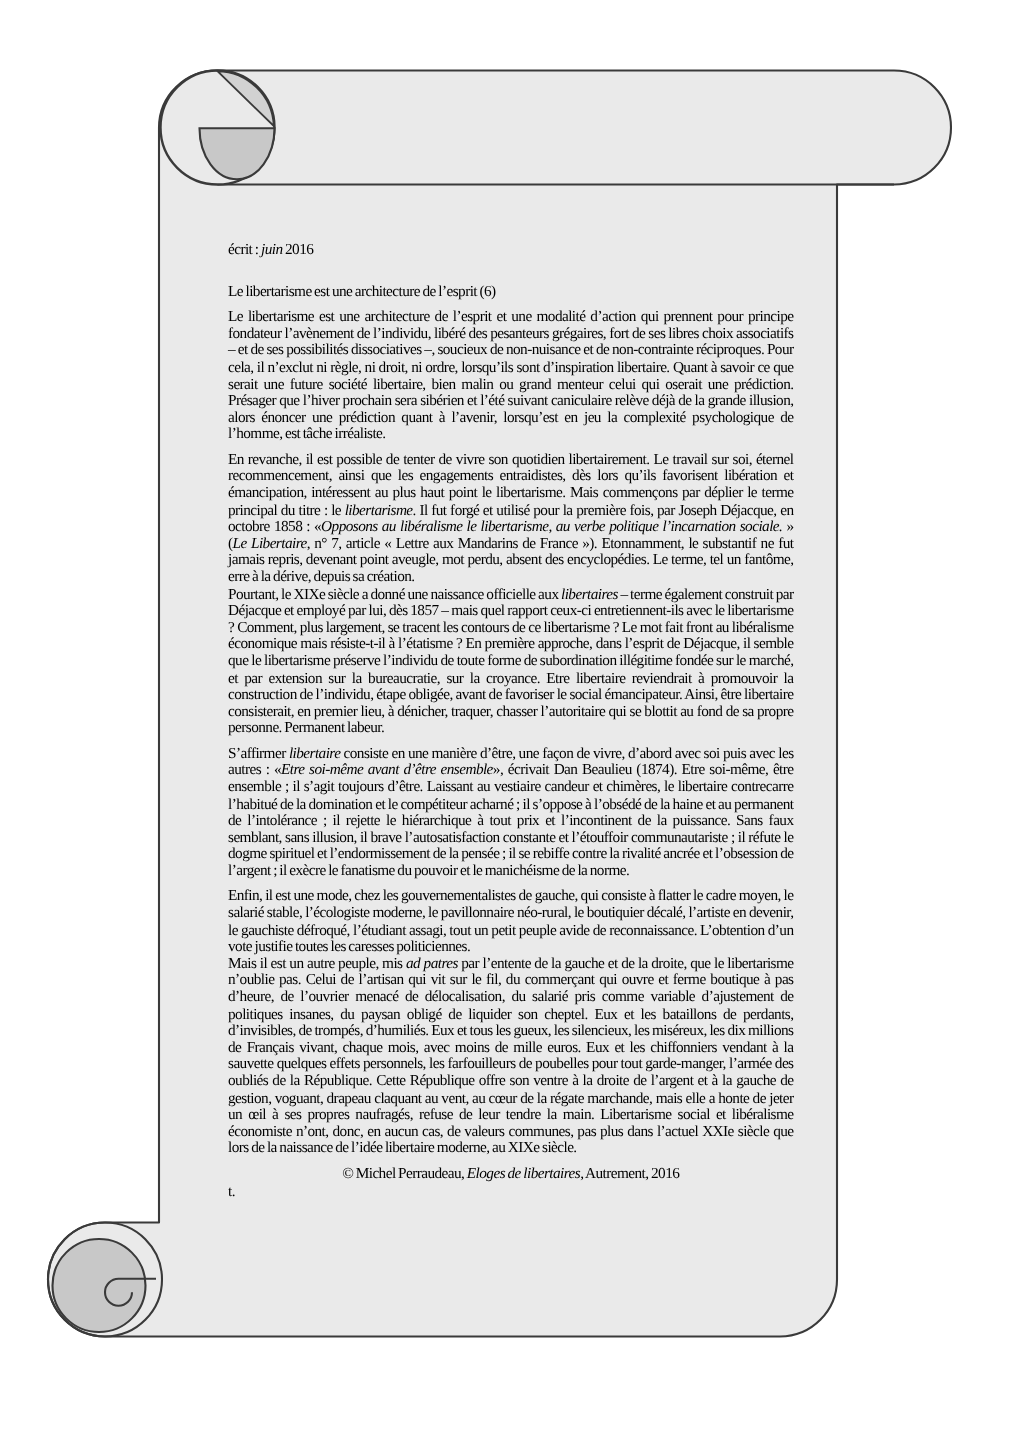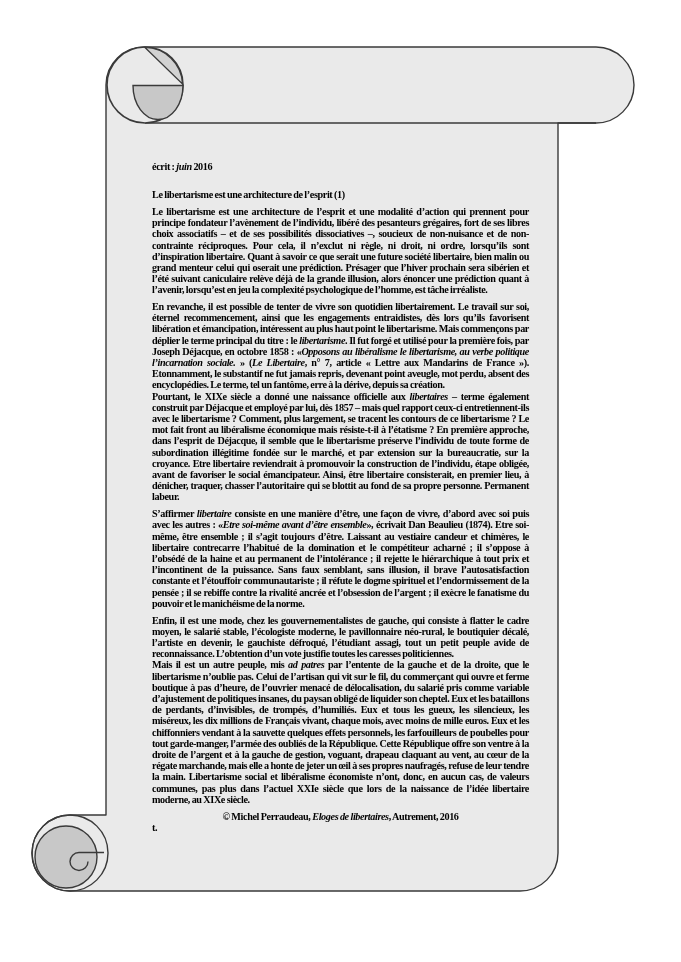--- a/index.html
+++ b/index.html
@@ -45,21 +45,21 @@
     fill: none;
     stroke: var(--scroll-stroke, #3a3a3a);
     stroke-width: 1.4;
   }
   .text-layer {
     position: absolute;
     left: 152px;
     top: 161px;
     width: 377px;
     color: var(--text-color, #000000);
-    font-weight: bold;
+    font-weight: normal;
     font-size: 10.2px;
     line-height: 11.2px;
     letter-spacing: -0.38px;
     word-spacing: -0.5px;
     text-align: justify;
   }
   .text-layer p { margin: 0; }
   p.gap { margin-top: 5.5px; }
   p.meta { margin-bottom: 17px; text-align: left; }
   p.heading { margin-bottom: 5px; text-align: left; }
@@ -90,21 +90,21 @@
     <path class="wedge" d="M 145,47.5 A 38,38 0 0 1 182.5,84 L 145,47.5 Z"></path>
     <path class="shade" d="M 133,85.5 A 25,34 0 0 0 183,85.5 Z"></path>
 
     <circle class="ln" cx="70" cy="853" r="38"></circle>
     <circle class="shade" cx="66" cy="857" r="31"></circle>
     <path class="ln" d="M 104,852.5 L 79,852.5 A 9,9 0 1 0 88,861.5"></path>
   </svg>
 
   <div class="text-layer">
     <p class="meta"><span>écrit : </span><span class="it">juin</span><span> 2016</span></p>
-    <p class="heading"><span>Le libertarisme est une architecture de l’esprit (1)</span></p>
+    <p class="heading"><span>Le libertarisme est une architecture de l’esprit (6)</span></p>
     <p class="para gap"><span>Le libertarisme est une architecture de l’esprit et une modalité d’action qui prennent pour principe fondateur l’avènement de l’individu, libéré des pesanteurs grégaires, fort de ses libres choix associatifs – et de ses possibilités dissociatives –, soucieux de non-nuisance et de non-contrainte réciproques. Pour cela, il n’exclut ni règle, ni droit, ni ordre, lorsqu’ils sont d’inspiration libertaire. Quant à savoir ce que serait une future société libertaire, bien malin ou grand menteur celui qui oserait une prédiction. Présager que l’hiver prochain sera sibérien et l’été suivant caniculaire relève déjà de la grande illusion, alors énoncer une prédiction quant à l’avenir, lorsqu’est en jeu la complexité psychologique de l’homme, est tâche irréaliste.</span></p>
     <p class="para gap"><span>En revanche, il est possible de tenter de vivre son quotidien libertairement. Le travail sur soi, éternel recommencement, ainsi que les engagements entraidistes, dès lors qu’ils favorisent libération et émancipation, intéressent au plus haut point le libertarisme. Mais commençons par déplier le terme principal du titre : le </span><span class="it">libertarisme</span><span>. Il fut forgé et utilisé pour la première fois, par Joseph Déjacque, en octobre 1858 : «</span><span class="it">Opposons au libéralisme le libertarisme, au verbe politique l’incarnation sociale.</span><span> » (</span><span class="it">Le Libertaire</span><span>, n° 7, article « Lettre aux Mandarins de France »). Etonnamment, le substantif ne fut jamais repris, devenant point aveugle, mot perdu, absent des encyclopédies. Le terme, tel un fantôme, erre à la dérive, depuis sa création.</span></p>
     <p class="para"><span>Pourtant, le XIXe siècle a donné une naissance officielle aux </span><span class="it">libertaires</span><span> – terme également construit par Déjacque et employé par lui, dès 1857 – mais quel rapport ceux-ci entretiennent-ils avec le libertarisme ? Comment, plus largement, se tracent les contours de ce libertarisme ? Le mot fait front au libéralisme économique mais résiste-t-il à l’étatisme ? En première approche, dans l’esprit de Déjacque, il semble que le libertarisme préserve l’individu de toute forme de subordination illégitime fondée sur le marché, et par extension sur la bureaucratie, sur la croyance. Etre libertaire reviendrait à promouvoir la construction de l’individu, étape obligée, avant de favoriser le social émancipateur. Ainsi, être libertaire consisterait, en premier lieu, à dénicher, traquer, chasser l’autoritaire qui se blottit au fond de sa propre personne. Permanent labeur.</span></p>
     <p class="para gap"><span>S’affirmer </span><span class="it">libertaire</span><span> consiste en une manière d’être, une façon de vivre, d’abord avec soi puis avec les autres : «</span><span class="it">Etre soi-même avant d’être ensemble</span><span>», écrivait Dan Beaulieu (1874). Etre soi-même, être ensemble ; il s’agit toujours d’être. Laissant au vestiaire candeur et chimères, le libertaire contrecarre l’habitué de la domination et le compétiteur acharné ; il s’oppose à l’obsédé de la haine et au permanent de l’intolérance ; il rejette le hiérarchique à tout prix et l’incontinent de la puissance. Sans faux semblant, sans illusion, il brave l’autosatisfaction constante et l’étouffoir communautariste ; il réfute le dogme spirituel et l’endormissement de la pensée ; il se rebiffe contre la rivalité ancrée et l’obsession de l’argent ; il exècre le fanatisme du pouvoir et le manichéisme de la norme.</span></p>
     <p class="para gap"><span>Enfin, il est une mode, chez les gouvernementalistes de gauche, qui consiste à flatter le cadre moyen, le salarié stable, l’écologiste moderne, le pavillonnaire néo-rural, le boutiquier décalé, l’artiste en devenir, le gauchiste défroqué, l’étudiant assagi, tout un petit peuple avide de reconnaissance. L’obtention d’un vote justifie toutes les caresses politiciennes.</span></p>
     <p class="para"><span>Mais il est un autre peuple, mis </span><span class="it">ad patres</span><span> par l’entente de la gauche et de la droite, que le libertarisme n’oublie pas. Celui de l’artisan qui vit sur le fil, du commerçant qui ouvre et ferme boutique à pas d’heure, de l’ouvrier menacé de délocalisation, du salarié pris comme variable d’ajustement de politiques insanes, du paysan obligé de liquider son cheptel. Eux et les bataillons de perdants, d’invisibles, de trompés, d’humiliés. Eux et tous les gueux, les silencieux, les miséreux, les dix millions de Français vivant, chaque mois, avec moins de mille euros. Eux et les chiffonniers vendant à la sauvette quelques effets personnels, les farfouilleurs de poubelles pour tout garde-manger, l’armée des oubliés de la République. Cette République offre son ventre à la droite de l’argent et à la gauche de gestion, voguant, drapeau claquant au vent, au cœur de la régate marchande, mais elle a honte de jeter un œil à ses propres naufragés, refuse de leur tendre la main. Libertarisme social et libéralisme économiste n’ont, donc, en aucun cas, de valeurs communes, pas plus dans l’actuel XXIe siècle que lors de la naissance de l’idée libertaire moderne, au XIXe siècle.</span></p>
     <p class="footer"><span>© Michel Perraudeau, </span><span class="it">Eloges de libertaires</span><span>, Autrement, 2016</span></p>
     <p class="footnote"><span>t.</span></p>
   </div>
 

